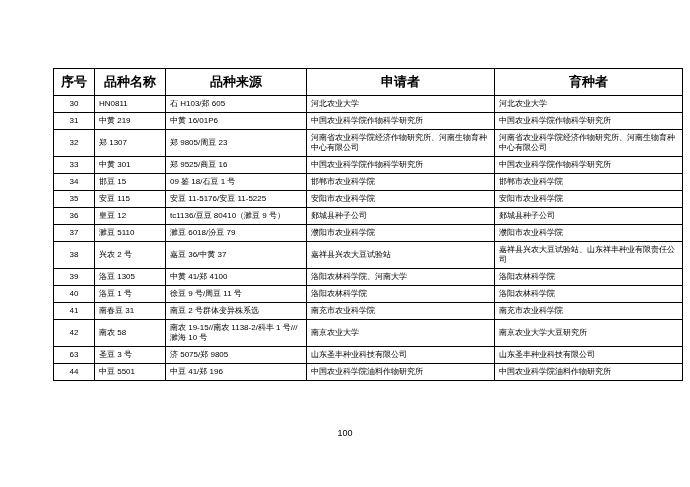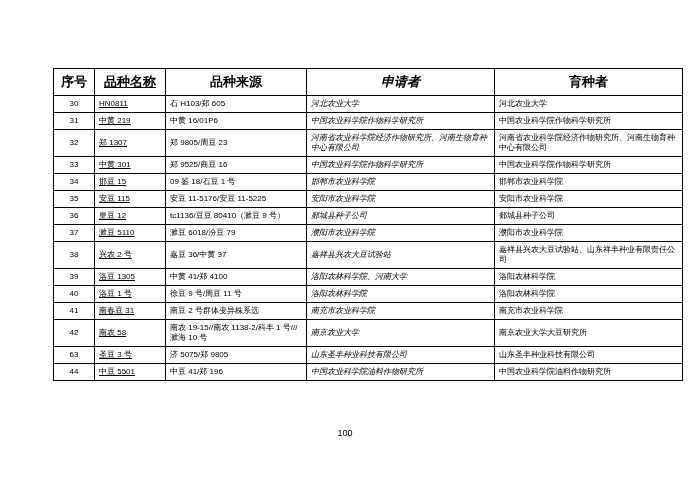--- a/index.html
+++ b/index.html
@@ -42,23 +42,23 @@
     line-height: 1.25;
     word-break: break-all;
   }
   table.variety-table th {
     font-weight: bold;
     text-align: center;
     height: 20px;
     font-size: 13px;
   }
   .col-no { width: 32px; text-align: center; }
-  .col-name { width: 62px; text-align: left; text-decoration: underline; }
+  .col-name { width: 62px; text-align: left; }
   .col-source { width: 132px; text-align: left; margin-left: 48px; }
-  .col-applicant { width: 179px; text-align: left; font-style: italic; }
+  .col-applicant { width: 179px; text-align: left; }
   .col-breeder { width: 179px; text-align: left; }
 
   td.col-no { text-align: center; }
 
   .page-number {
     position: absolute;
     left: 0;
     top: 428px;
     width: 690px;
     text-align: center;

